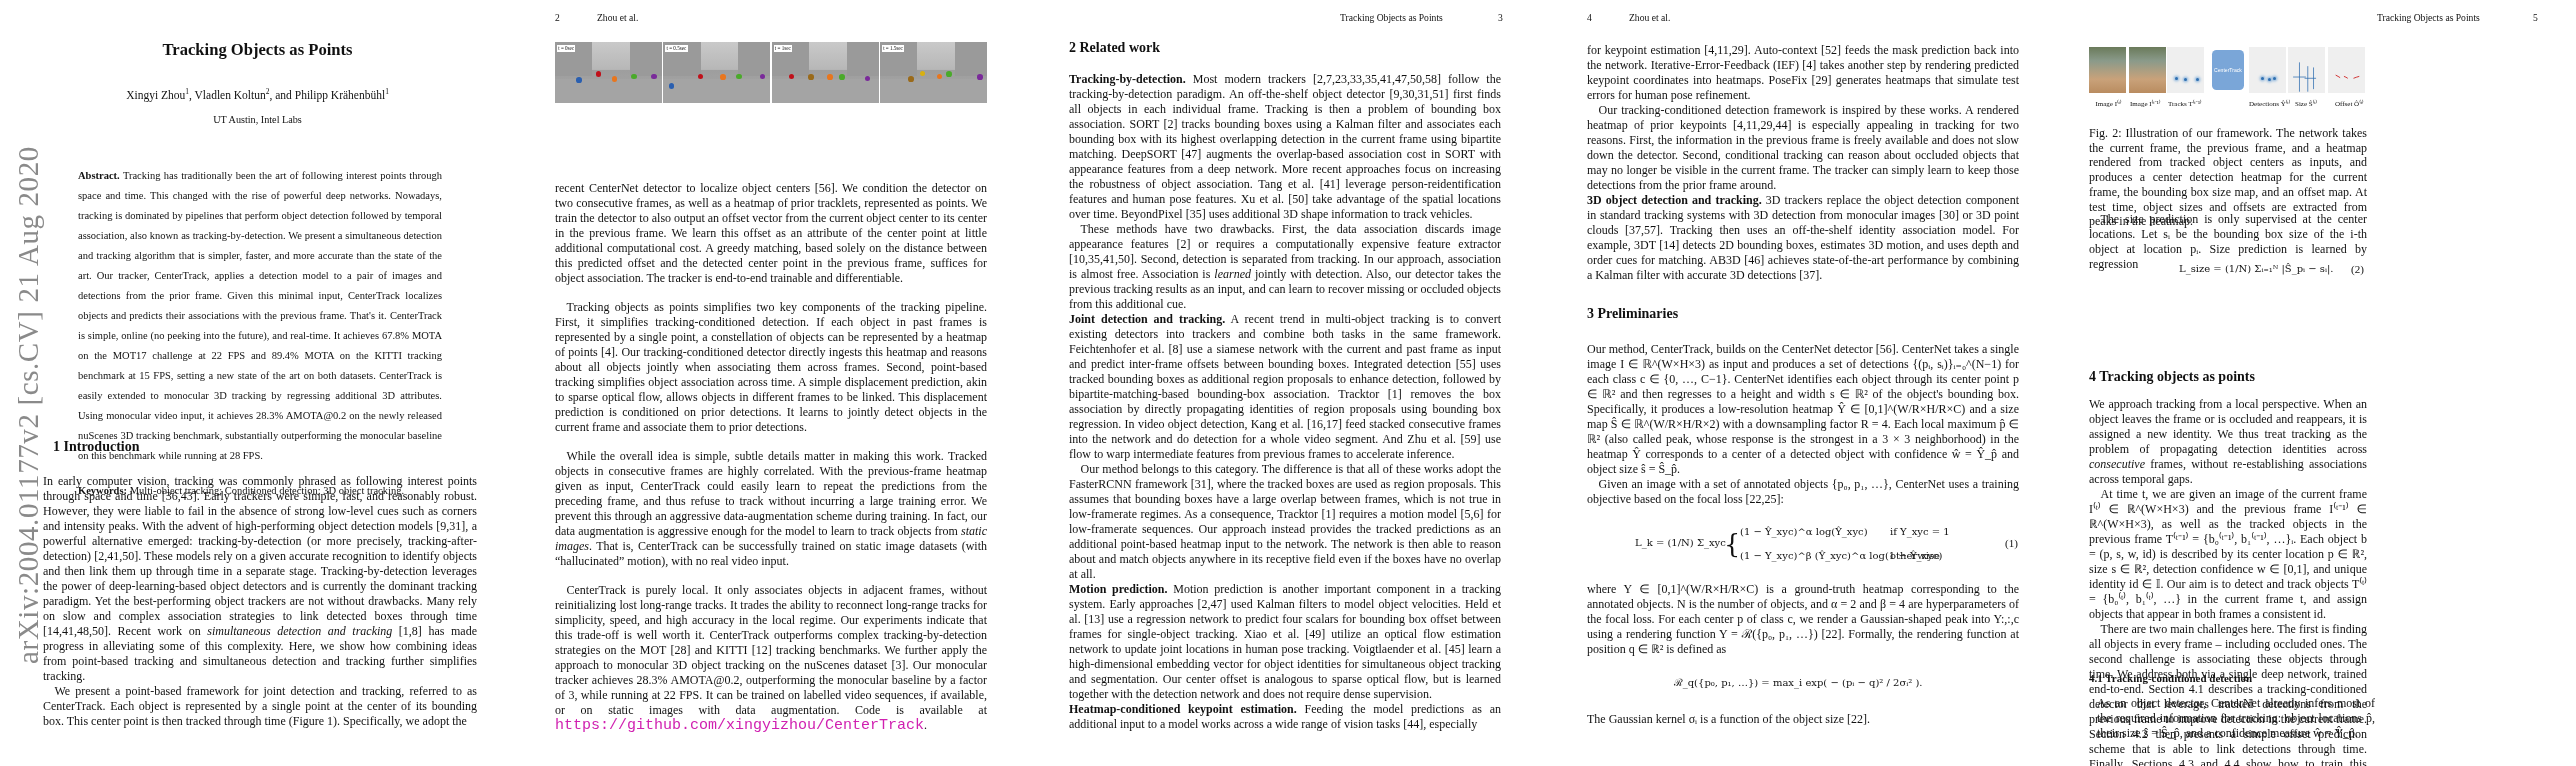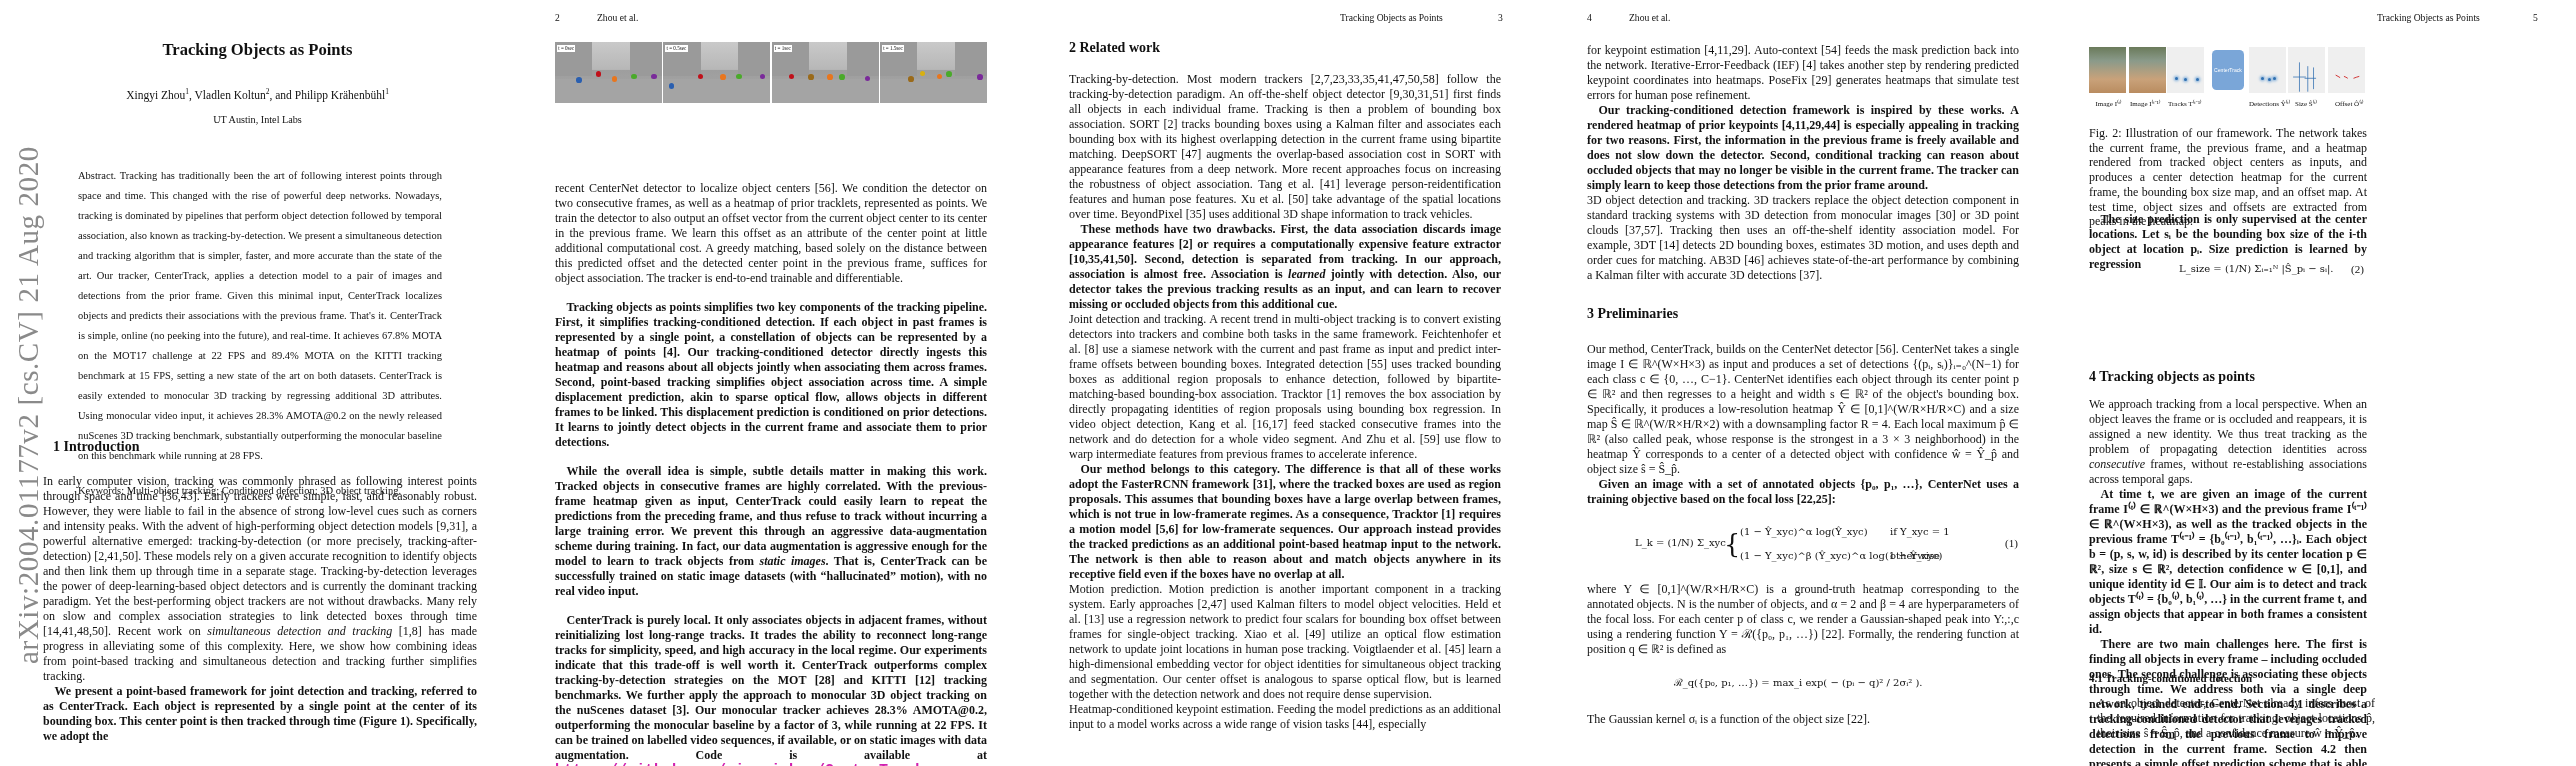--- a/index.html
+++ b/index.html
@@ -2,26 +2,26 @@
 <html style="font-size:10.2px"><head>
 <meta charset="utf-8">
 <style>
   html, body { margin:0; padding:0; background:#ffffff; }
   body { width:2576px; height:766px; position:relative; overflow:hidden;
          font-family:"Liberation Serif", serif; color:#111; }
   .page { position:absolute; top:0; width:515px; height:766px; background:#fff; }
   #p1 { left:0; } #p2 { left:515px; } #p3 { left:1030px; } #p4 { left:1546px; } #p5 { left:2061px; }
   .txt { position:absolute; font-size:12px; line-height:15px; text-align:justify; }
   .txt p { margin:0; text-indent:0; }
-  .txt p.ind { text-indent:11.5px;font-weight:bold; }
+  .txt p.ind { text-indent:11.5px; }
   .txt p.gap { margin-top:14px; }
   .hdr { position:absolute; top:11.5px; font-size:9.6px; }
   .sec { position:absolute; font-weight:bold; font-size:14px; }
   .sub { position:absolute; font-weight:bold; font-size:11px; }
-  .b { font-weight:normal; }
+  .b { font-weight:bold; }
   .i { font-style:italic; }
   .link { color:#d020b0; font-family:"Liberation Mono", monospace; font-size:15px; }
   .arxiv { position:absolute; left:11.5px; top:664px; transform-origin:left top; transform:rotate(-90deg);
            font-family:"Liberation Serif", serif; font-size:29px; color:#8a8a8a; white-space:nowrap; letter-spacing:0.6px; }
   .title { position:absolute; left:0; width:515px; top:40px; text-align:center; font-weight:bold; font-size:16.6px; }
   .authors { position:absolute; left:0; width:515px; top:87px; text-align:center; font-size:11.5px; }
   .affil { position:absolute; left:0; width:515px; top:114px; text-align:center; font-size:10.2px; }
   sup { font-size:0.65em; }
   .fig1 { position:absolute; left:25.5px; top:41px; width:278px; height:61px; display:flex; gap:1.3px; }
   .frame { flex:1; position:relative; background:linear-gradient(#c9c9c9 0%, #b7b7b7 45%, #9e9e9e 46%, #a8a8a8 100%); overflow:hidden; }
@@ -143,21 +143,21 @@
     <p><span class="b">Motion prediction.</span><span> Motion prediction is another important component in a tracking system. Early approaches [2,47] used Kalman filters to model object velocities. Held et al. [13] use a regression network to predict four scalars for bounding box offset between frames for single-object tracking. Xiao et al. [49] utilize an optical flow estimation network to update joint locations in human pose tracking. Voigtlaender et al. [45] learn a high-dimensional embedding vector for object identities for simultaneous object tracking and segmentation. Our center offset is analogous to sparse optical flow, but is learned together with the detection network and does not require dense supervision.</span></p>
     <p><span class="b">Heatmap-conditioned keypoint estimation.</span><span> Feeding the model predictions as an additional input to a model works across a wide range of vision tasks [44], especially</span></p>
   </div>
 </div>
 
 <div class="page" id="p4">
   <div class="hdr" style="left:41px;">4</div>
   <div class="hdr" style="left:83px;">Zhou et al.</div>
 
   <div class="txt" style="left:41px; top:43px; width:432px;">
-    <p>for keypoint estimation [4,11,29]. Auto-context [54] feeds the mask prediction back into the network. Iterative-Error-Feedback (IEF) [4] takes another step by rendering predicted keypoint coordinates into heatmaps. PoseFix [29] generates heatmaps that simulate test errors for human pose refinement.</p>
+    <p>for keypoint estimation [4,11,29]. Auto-context [52] feeds the mask prediction back into the network. Iterative-Error-Feedback (IEF) [4] takes another step by rendering predicted keypoint coordinates into heatmaps. PoseFix [29] generates heatmaps that simulate test errors for human pose refinement.</p>
     <p class="ind">Our tracking-conditioned detection framework is inspired by these works. A rendered heatmap of prior keypoints [4,11,29,44] is especially appealing in tracking for two reasons. First, the information in the previous frame is freely available and does not slow down the detector. Second, conditional tracking can reason about occluded objects that may no longer be visible in the current frame. The tracker can simply learn to keep those detections from the prior frame around.</p>
     <p><span class="b">3D object detection and tracking.</span><span> 3D trackers replace the object detection component in standard tracking systems with 3D detection from monocular images [30] or 3D point clouds [37,57]. Tracking then uses an off-the-shelf identity association model. For example, 3DT [14] detects 2D bounding boxes, estimates 3D motion, and uses depth and order cues for matching. AB3D [46] achieves state-of-the-art performance by combining a Kalman filter with accurate 3D detections [37].</span></p>
   </div>
 
   <div class="sec" style="left:41px; top:306px;">3   Preliminaries</div>
 
   <div class="txt" style="left:41px; top:342px; width:432px;">
     <p>Our method, CenterTrack, builds on the CenterNet detector [56]. CenterNet takes a single image I ∈ ℝ^(W×H×3) as input and produces a set of detections {(pᵢ, sᵢ)}ᵢ₌₀^(N−1) for each class c ∈ {0, …, C−1}. CenterNet identifies each object through its center point p ∈ ℝ² and then regresses to a height and width s ∈ ℝ² of the object's bounding box. Specifically, it produces a low-resolution heatmap Ŷ ∈ [0,1]^(W/R×H/R×C) and a size map Ŝ ∈ ℝ^(W/R×H/R×2) with a downsampling factor R = 4. Each local maximum p̂ ∈ ℝ² (also called peak, whose response is the strongest in a 3 × 3 neighborhood) in the heatmap Ŷ corresponds to a center of a detected object with confidence ŵ = Ŷ_p̂ and object size ŝ = Ŝ_p̂.</p>
     <p class="ind">Given an image with a set of annotated objects {p₀, p₁, …}, CenterNet uses a training objective based on the focal loss [22,25]:</p>
   </div>

